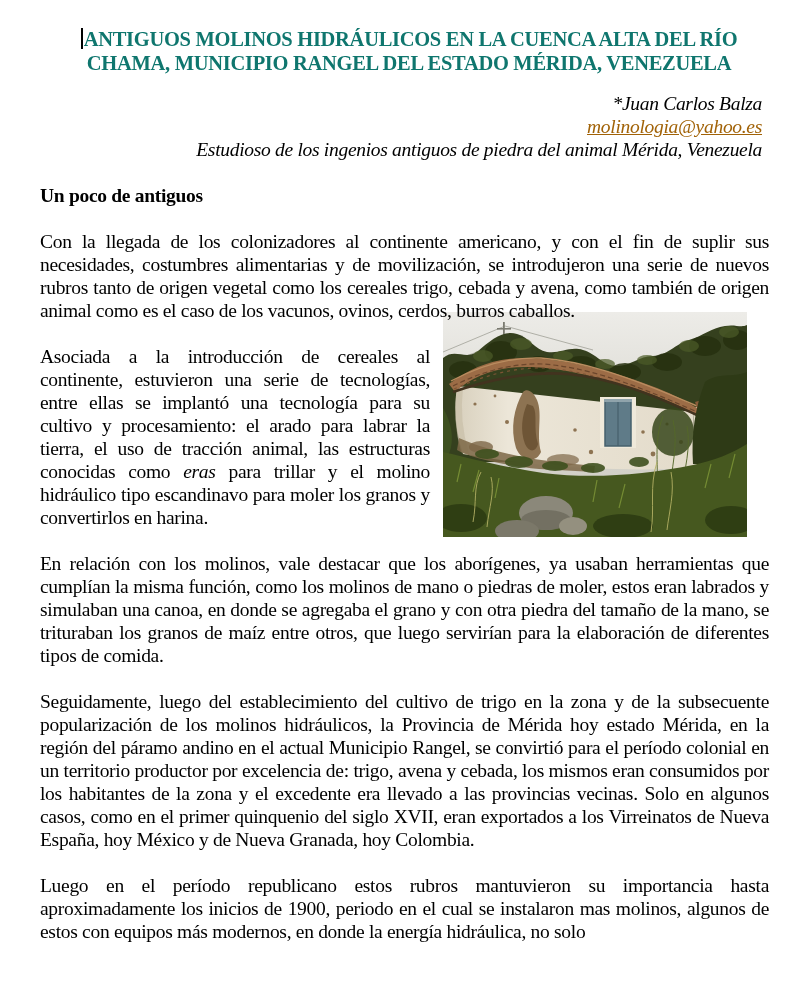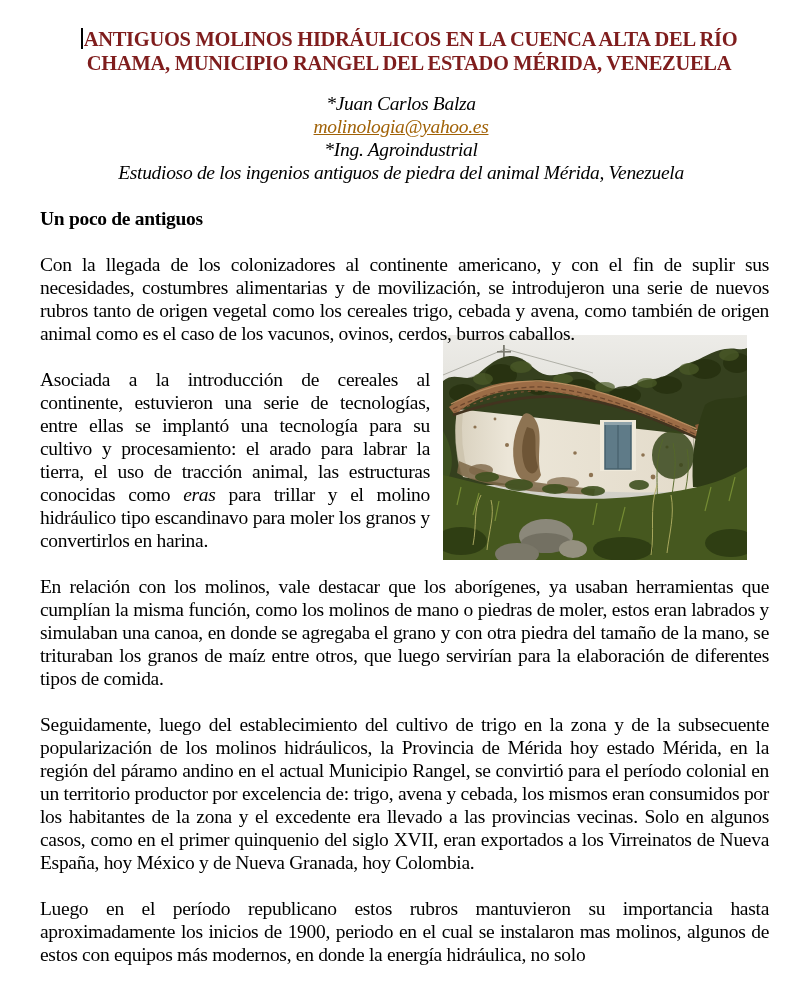--- a/index.html
+++ b/index.html
@@ -36,21 +36,21 @@
     display: inline-block;
     width: 2px;
     height: 21px;
     background: #000;
     vertical-align: -3px;
     margin-right: 1px;
   }
   .byline {
     margin-top: 17px;
     padding-right: 16px;
-    text-align: center;
+    text-align: right;
     font-style: italic;
     line-height: 23px;
   }
   .byline a {
     color: #0000FF;
     text-decoration: underline;
     cursor: pointer;
   }
   h2.section-heading {
     margin: 23px 0 0 0;
@@ -69,26 +69,25 @@
     margin: -10px 31px 14px 13px;
     padding: 0;
   }
   figure.photo svg { display: block; }
 </style>
 </head>
 <body>
 
 <div class="page">
 
-  <h1 class="doc-title" style="color: #7f1d1d;"><span class="caret"></span><span>ANTIGUOS MOLINOS HIDRÁULICOS EN LA CUENCA ALTA DEL RÍO CHAMA, MUNICIPIO RANGEL DEL ESTADO MÉRIDA, VENEZUELA</span></h1>
+  <h1 class="doc-title" style="color: #0f766e;"><span class="caret"></span><span>ANTIGUOS MOLINOS HIDRÁULICOS EN LA CUENCA ALTA DEL RÍO CHAMA, MUNICIPIO RANGEL DEL ESTADO MÉRIDA, VENEZUELA</span></h1>
 
   <div class="byline">
     <div>*Juan Carlos Balza</div>
     <div><a href="#" style="color: #a16207;">molinologia@yahoo.es</a></div>
-    <div>*Ing. Agroindustrial</div>
     <div>Estudioso de los ingenios antiguos de piedra del animal Mérida, Venezuela</div>
   </div>
 
   <h2 class="section-heading">Un poco de antiguos</h2>
 
   <p class="body-par">Con la llegada de los colonizadores al continente americano, y con el fin de suplir sus necesidades, costumbres alimentarias y de movilización, se introdujeron una serie de nuevos rubros tanto de origen vegetal como los cereales trigo, cebada y  avena, como también de origen animal como es el caso de los vacunos, ovinos, cerdos, burros caballos.</p>
 
   <figure class="photo">
     <svg viewBox="0 0 304 225" width="304" height="225" xmlns="http://www.w3.org/2000/svg">
       <defs>

